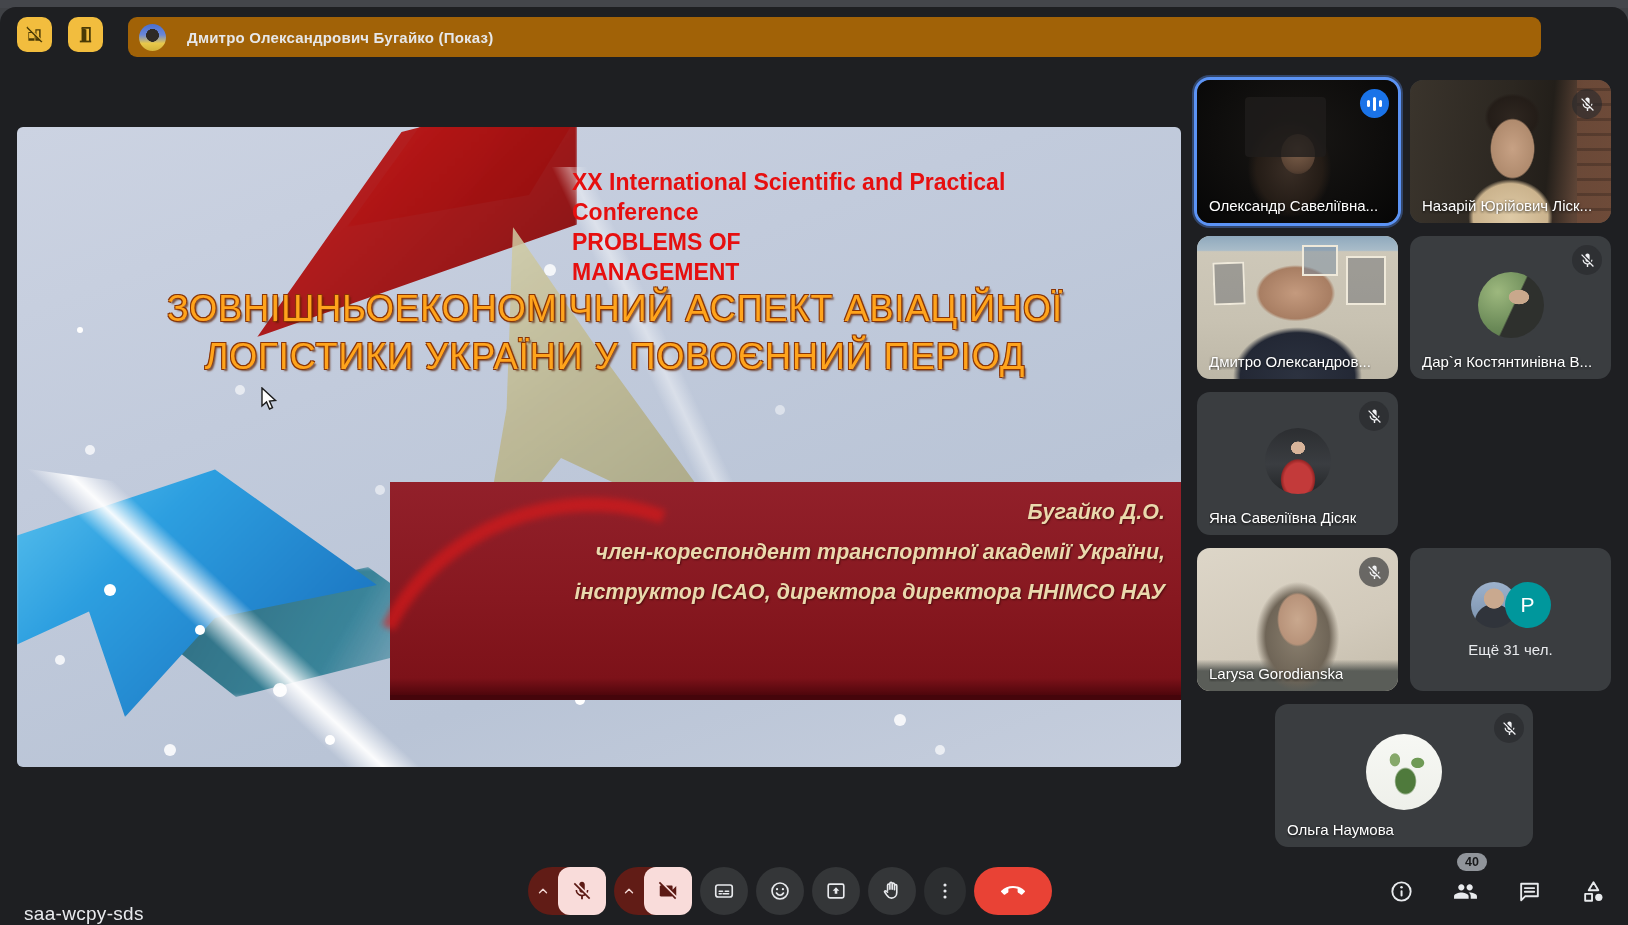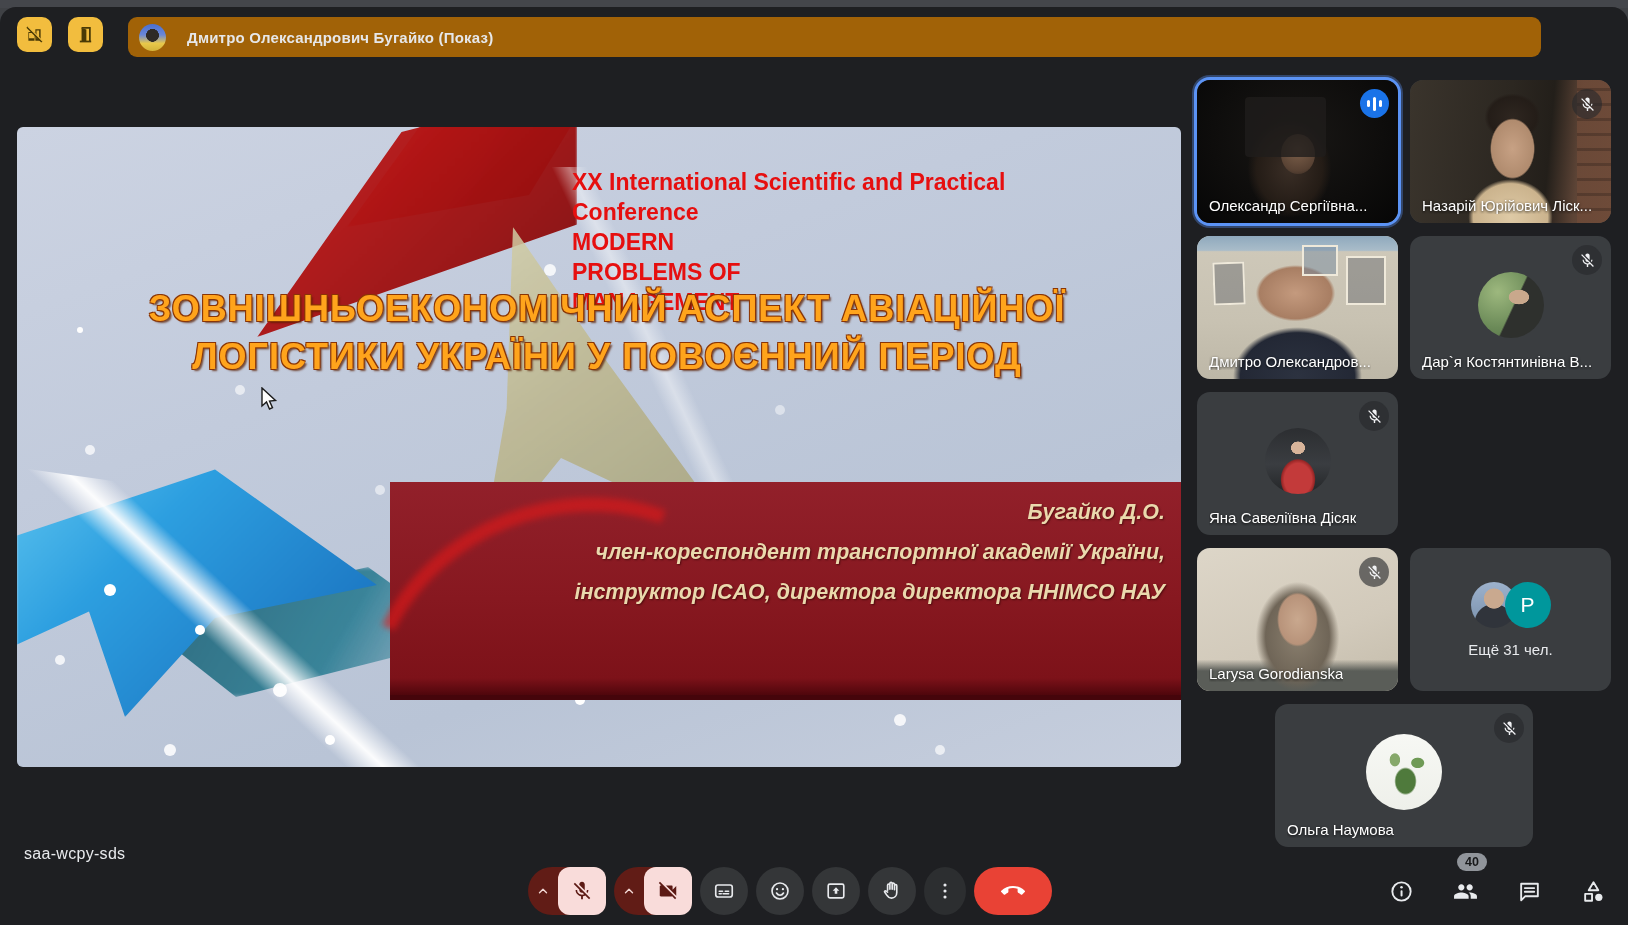--- a/index.html
+++ b/index.html
@@ -46,22 +46,22 @@
   .sparkles { position:absolute; left:60px; top:200px; width:6px; height:6px; border-radius:50%; background:#fff;
     box-shadow: 30px 260px 0 3px #fff, -20px 330px 0 2px #ffffffcc, 120px 300px 0 2px #fff,
       200px 360px 0 4px #ffffffee, 250px 410px 0 2px #fff, 90px 420px 0 3px #ffffffdd,
       10px 120px 0 2px #ffffffbb, 160px 60px 0 2px #ffffff99, 420px 30px 0 2px #ffffffcc,
       470px -60px 0 3px #ffffffd0, 540px 330px 0 3px #ffffffee, 500px 370px 0 2px #fff,
       620px 210px 0 2px #ffffffbb, 380px 470px 0 3px #ffffffcc, 300px 160px 0 2px #ffffff88,
       820px 390px 0 3px #ffffffd5, 860px 420px 0 2px #ffffffaa, 700px 80px 0 2px #ffffff77; }
 
   .conf { position:absolute; left:555px; top:40px; width:545px; 
     color:#e60f0f; font-size:23px; font-weight:700; line-height:30px; }
-  .stitle { position:absolute; left:8px; top:158px; width:100%; text-align:center;
-    color:#ffa41c; font-size:36px; font-weight:700; line-height:48px; letter-spacing:1px;
+  .stitle { position:absolute; left:16px; top:158px; width:100%; text-align:center;
+    color:#ffa41c; font-size:36px; font-weight:400; line-height:48px; letter-spacing:1px;
     text-shadow:-1px -1px 0 #8a3505, 1px -1px 0 #8a3505, -1px 1px 0 #8a3505, 2px 2px 2px rgba(90,30,0,.75); }
   .authorbox { position:absolute; left:373px; top:355px; right:0; height:218px;
     background: linear-gradient(180deg,#92202a 0%, #871820 55%, #7d1219 92%, #4f060c 100%);
     border-bottom:5px solid #45050b;
     color:#ead9ad; font-style:italic; font-weight:700; font-size:21.5px; line-height:40px;
     text-align:right; padding:10px 16px 0 0;
     text-shadow:1px 1px 2px rgba(40,0,0,.6); }
   .authorbox .arc { position:absolute; left:-30px; top:20px; width:420px; height:360px; border-radius:50%;
     border:14px solid rgba(220,20,20,.55); border-color:rgba(225,25,25,.6) transparent transparent transparent;
     transform:rotate(-22deg); filter:blur(3px); }
@@ -137,21 +137,21 @@
   .ovl-avatars { display:flex; align-items:center; }
   .ovl-photo { width:46px; height:46px; border-radius:50%; z-index:1; background:
     radial-gradient(circle at 50% 36%, #c9a98f 0 26%, rgba(0,0,0,0) 28%),
     radial-gradient(circle at 50% 90%, #30343b 0 40%, rgba(0,0,0,0) 42%),
     linear-gradient(180deg,#9db2cc 0%, #7890ac 100%); }
   .ovl-p { width:46px; height:46px; border-radius:50%; margin-left:-12px; z-index:2; background:#00979c;
     display:flex; align-items:center; justify-content:center; color:#fff; font-size:21px; }
   .ovl-label { color:#e8eaed; font-size:15px; font-weight:500; }
 
   
-  .meeting-code { position:absolute; left:24px; top:838px; color:#e8eaed; font-size:16px; font-weight:500; letter-spacing:.3px; }
+  .meeting-code { position:absolute; left:24px; top:896px; color:#e8eaed; font-size:19px; font-weight:500; letter-spacing:.3px; }
   .controls { position:absolute; left:528px; top:860px; height:48px; display:flex; align-items:center; gap:8px; }
   .ctl-group { height:48px; border-radius:24px; background:#611c16; display:flex; align-items:center; cursor:pointer; }
   .ctl-chev { width:30px; display:flex; align-items:center; justify-content:center; }
   .ctl-chev svg { width:14px; height:14px; stroke:#f3d9d6; }
   .ctl-active { width:48px; height:48px; border-radius:12px; background:#f9dcda; display:flex; align-items:center; justify-content:center; }
   .ctl-active svg { width:22px; height:22px; fill:#5c1a14; }
   .cbtn { width:48px; height:48px; border-radius:50%; border:none; background:#343638; display:flex; align-items:center; justify-content:center; cursor:pointer; }
   .cbtn svg { width:22px; height:22px; }
   .cbtn.narrow { width:42px; background:#2c2e30; }
   .endcall { width:78px; height:48px; border-radius:24px; border:none; background:#e94235; display:flex; align-items:center; justify-content:center; cursor:pointer; }
@@ -195,21 +195,20 @@
     <div class="red-plane"></div>
     <div class="khaki-plane"></div>
     <div class="teal-wing"></div>
     <div class="blue-plane"></div>
     <div class="streak"></div>
     <div class="streak2"></div>
     <div class="sparkles"></div>
 
     <div class="conf">
       <div>XX International Scientific and Practical Conference</div>
-      <div>MODERN</div>
       <div>PROBLEMS OF</div>
       <div>MANAGEMENT</div>
     </div>
 
     <div class="stitle">
       <div>ЗОВНІШНЬОЕКОНОМІЧНИЙ АСПЕКТ АВІАЦІЙНОЇ</div>
       <div>ЛОГІСТИКИ УКРАЇНИ У ПОВОЄННИЙ ПЕРІОД</div>
     </div>
 
     <div class="authorbox">
@@ -226,21 +225,21 @@
 
   <div class="tile speaking" style="left:1197px; top:73px;">
     <div class="vid v-oleksandr">
         <div class="face"></div>
       </div>
     <div class="audio-badge">
         <i class="b1"></i>
         <i class="b2"></i>
         <i class="b3"></i>
       </div>
-    <div class="tname">Олександр Сергіївна...</div>
+    <div class="tname">Олександр Савеліївна...</div>
   </div>
 
   <div class="tile" style="left:1410px; top:73px;">
     <div class="vid v-nazarii">
         <div class="brick"></div>
       </div>
     <div class="micoff">
       <svg viewBox="0 0 24 24">
           <path d="M19 11h-1.7c0 .74-.16 1.43-.43 2.05l1.23 1.23c.56-.98.9-2.09.9-3.28zm-4.02.17c0-.06.02-.11.02-.17V5c0-1.66-1.34-3-3-3S9 3.34 9 5v.18l5.98 5.99zM4.27 3L3 4.27l6.01 6.01V11c0 1.66 1.33 3 2.99 3 .22 0 .44-.03.65-.08l1.66 1.66c-.71.33-1.5.52-2.31.52-2.76 0-5.3-2.1-5.3-5.1H5c0 3.41 2.72 6.23 6 6.72V21h2v-3.28c.91-.13 1.77-.45 2.54-.9L19.73 21 21 19.73 4.27 3z"></path>
         </svg>

